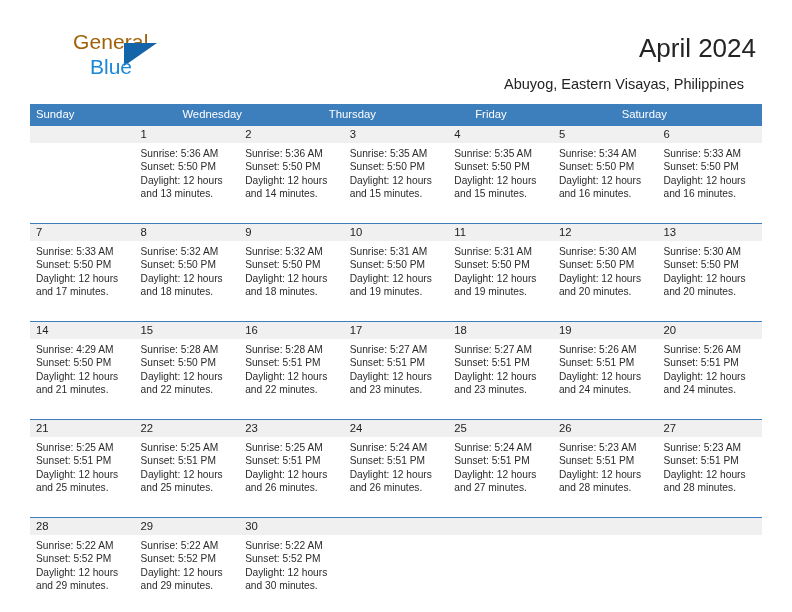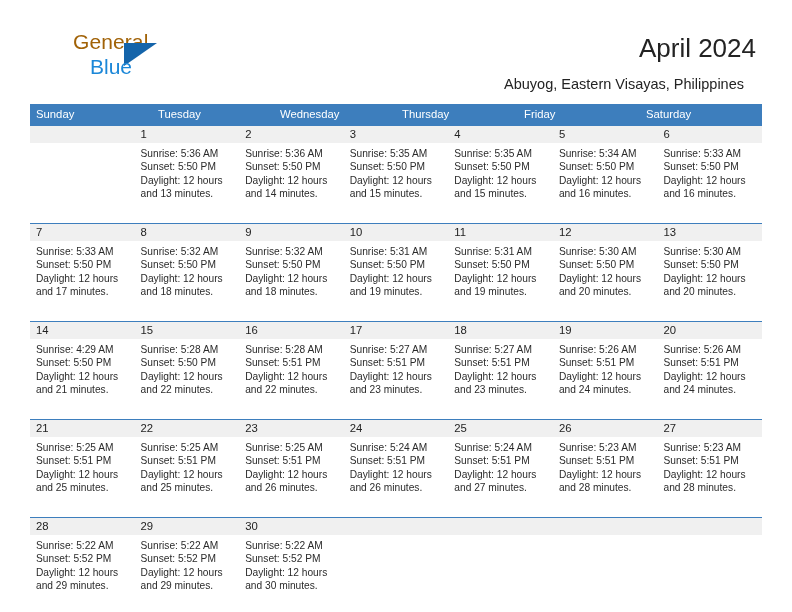--- a/index.html
+++ b/index.html
@@ -153,21 +153,20 @@
       <span class="logo-tri"></span>
       <span class="logo-blue">Blue</span>
     </div>
     <div class="title">April 2024</div>
     <div class="subtitle">Abuyog, Eastern Visayas, Philippines</div>
   </div>
 
   <div class="calendar">
     <div class="weekday-row">
       <div class="weekday">Sunday</div>
-      <div class="weekday">Tuesday</div>
       <div class="weekday">Wednesday</div>
       <div class="weekday">Thursday</div>
       <div class="weekday">Friday</div>
       <div class="weekday">Saturday</div>
     </div>
 
     <div class="week">
       <div class="daynum-row">
         <div class="daynum"></div>
         <div class="daynum">1</div>

